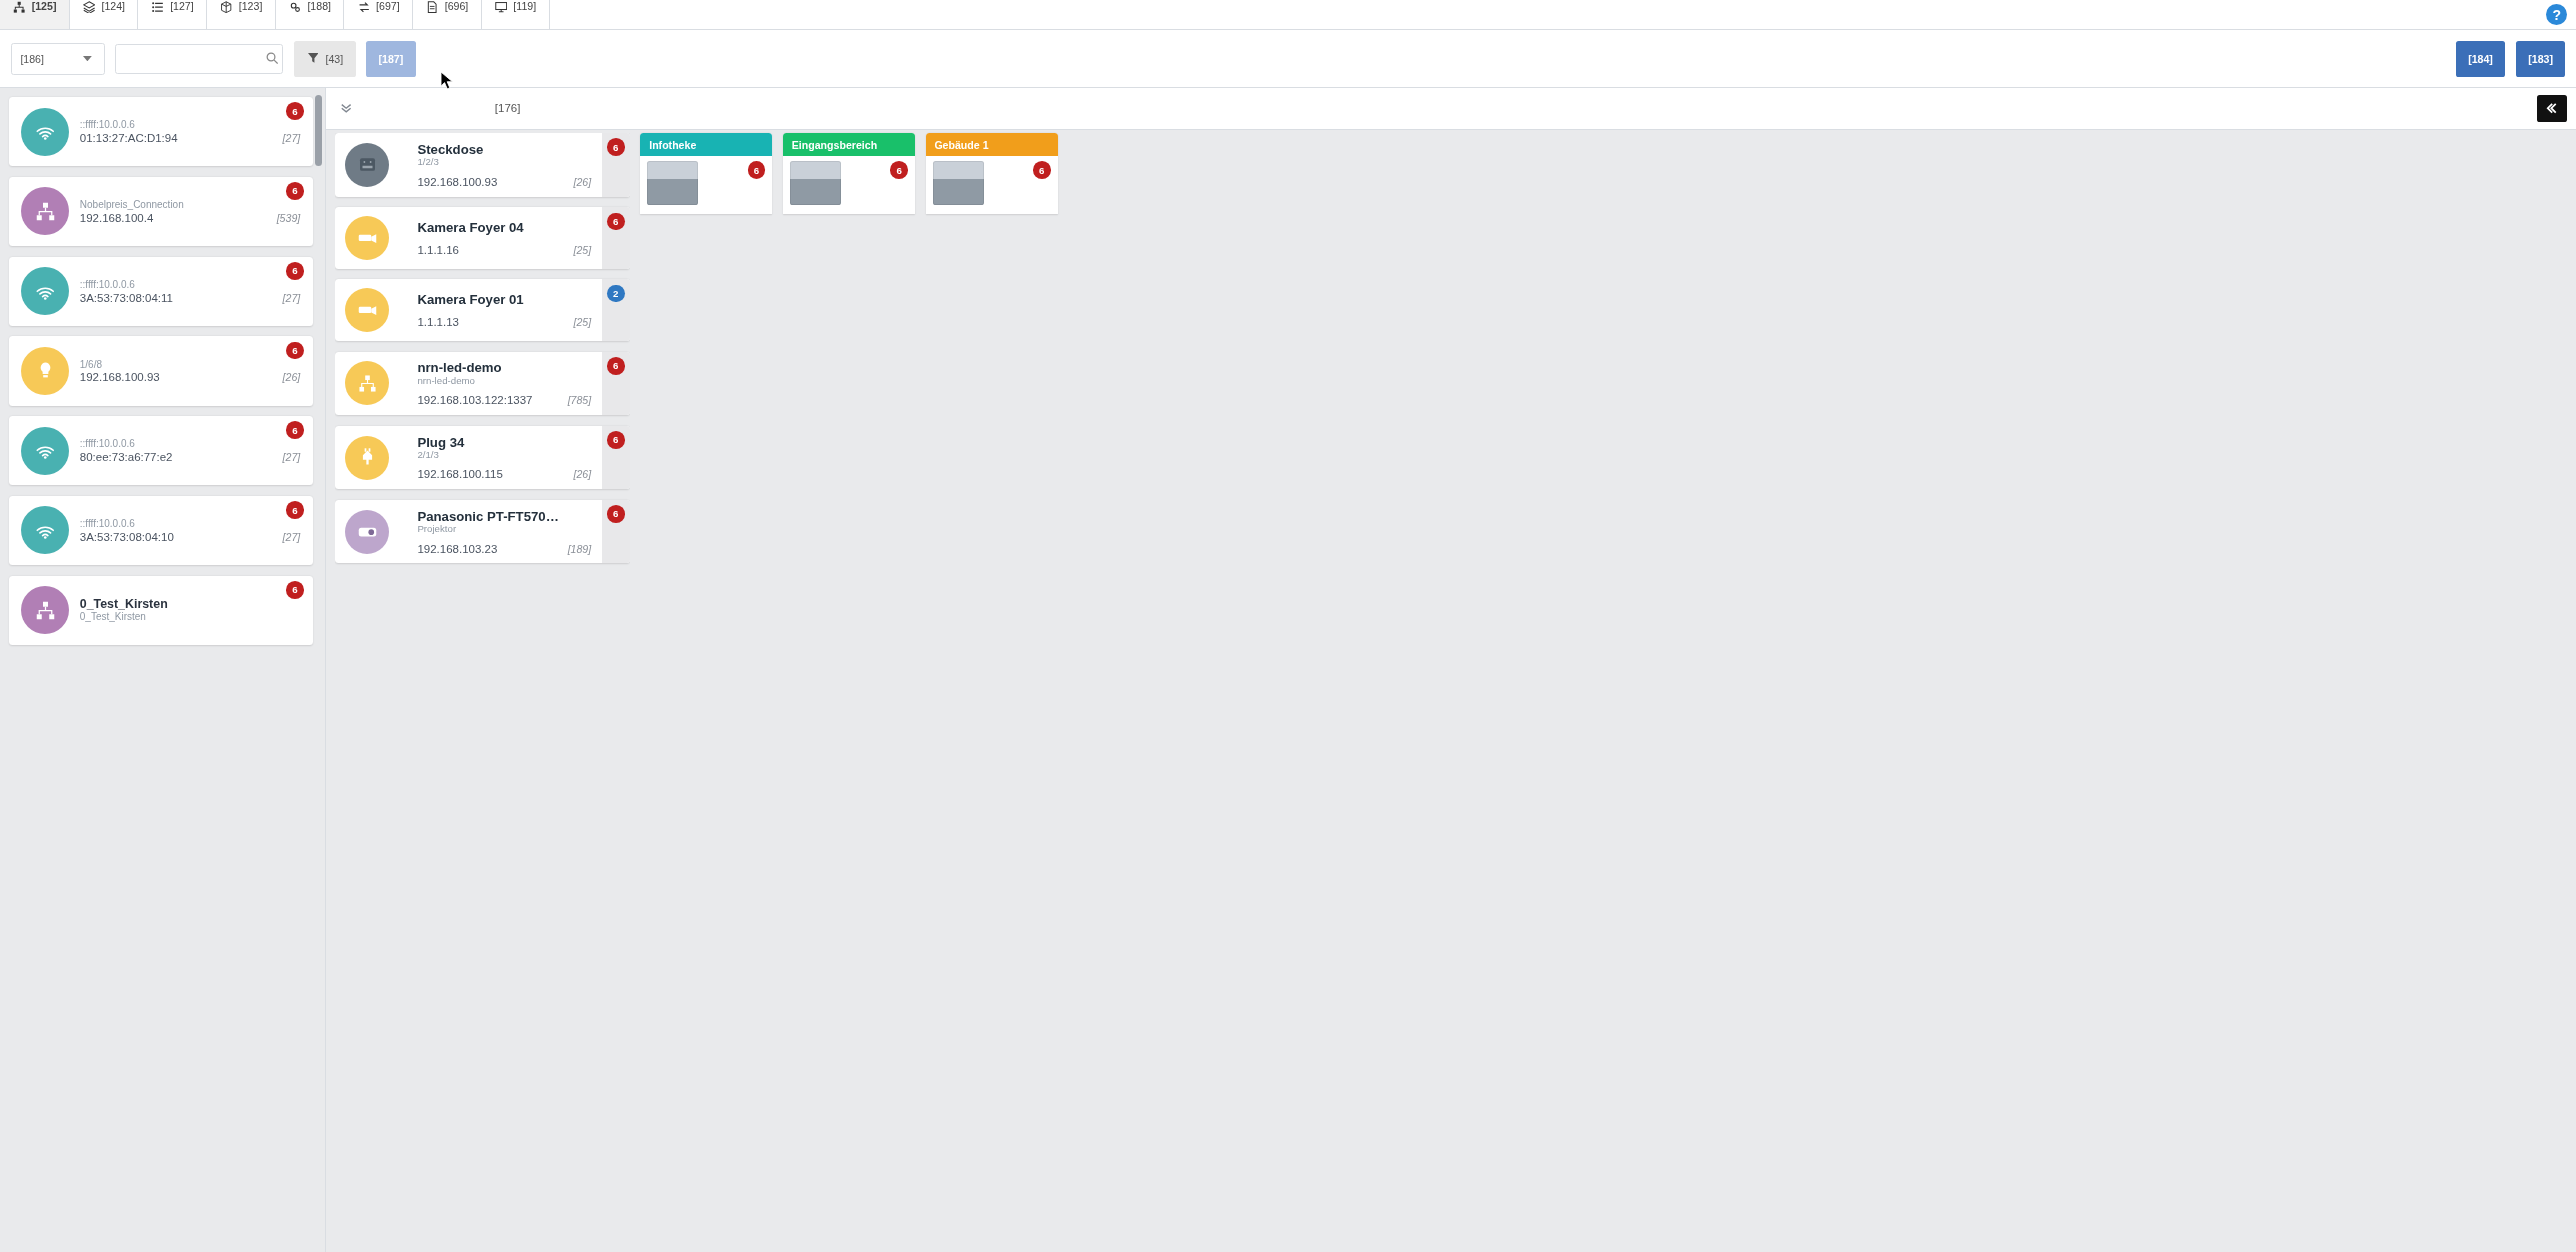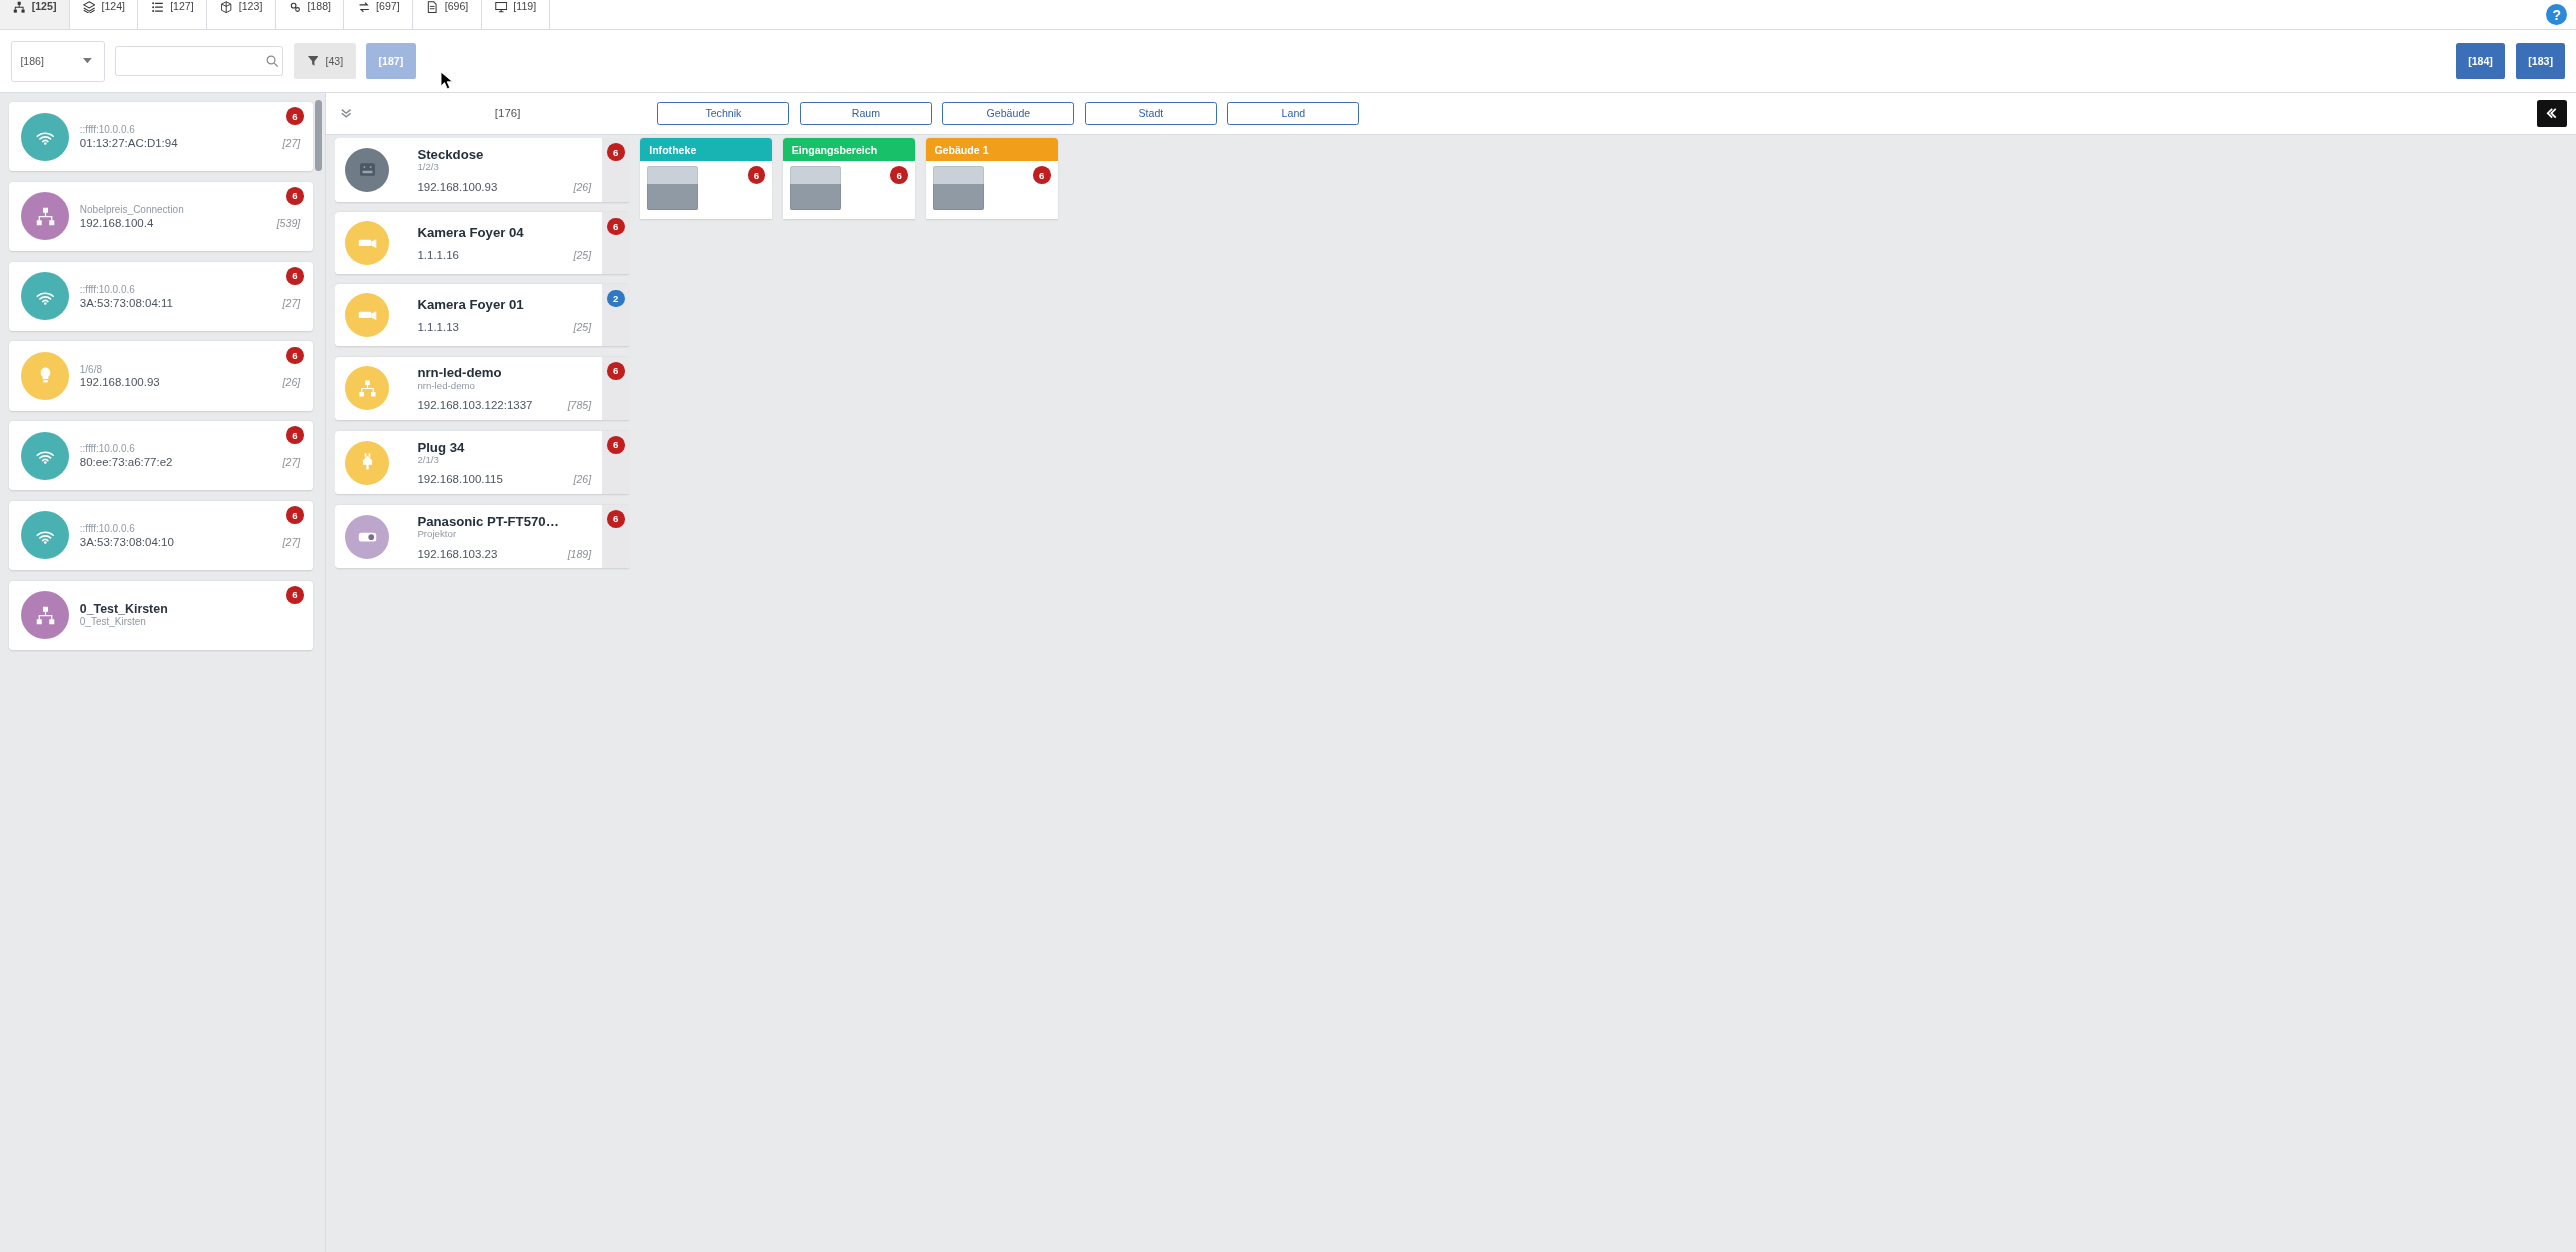--- a/index.html
+++ b/index.html
@@ -23,21 +23,21 @@
   body{margin:0;background:#fff;color:var(--text);font-size:11.5px;overflow:hidden}
   
   .tabs{display:flex;align-items:stretch;height:30px;border-bottom:0.9px solid var(--border)}
   .tab{display:flex;align-items:flex-start;gap:5.3px;padding:0 12.4px;border-right:0.9px solid var(--border);color:#444;cursor:pointer;background:#fff;font-size:10.6px}
   .tab.active{background:#f1f1f1;font-weight:600}
   .tabs .spacer{flex:1}
   .help{width:21px;height:21px;border-radius:50%;background:#2b89d9;color:#fff;display:flex;align-items:center;justify-content:center;font-weight:700;margin:4.4px 8.8px 0 0;cursor:pointer;font-size:14px}
   .i{display:inline-flex;width:14px;height:14px;align-items:center;justify-content:center}
   
   .toolbar{display:flex;align-items:center;gap:10.6px;padding:10.6px 10.6px;border-bottom:0.9px solid var(--border)}
-  .select{display:flex;align-items:center;justify-content:space-between;width:94px;height:41px;border:0.9px solid var(--border);border-radius:2.6px;padding:0 8.8px;cursor:pointer;font-size:10.6px;color:#555}
+  .select{display:flex;align-items:center;justify-content:space-between;width:94px;height:32px;border:0.9px solid var(--border);border-radius:2.6px;padding:0 8.8px;cursor:pointer;font-size:10.6px;color:#555}
   .search{display:flex;align-items:center;width:168px;height:30px;border:0.9px solid var(--border);border-radius:2.6px;padding:0 8.8px}
   .search input{flex:1;border:none;outline:none;font-size:10.6px;background:transparent}
   .btn{display:flex;align-items:center;gap:5.3px;height:36px;border-radius:2.6px;padding:0 12.4px;cursor:pointer;font-size:10.6px}
   .btn-grey{background:#e7e7e7;color:#555}
   .btn-lblue{background:#9fb7df;color:#fff;font-weight:600}
   .btn-blue{background:var(--blue);color:#fff;font-weight:600}
   .toolbar .grow{flex:1}
   
   .main{display:flex;height:calc(100% - 30px - 51px);}
   .left{width:325px;background:var(--panel);position:relative;padding:8.8px 12.4px 0 8.8px;overflow:hidden}
@@ -347,27 +347,20 @@
   </div>
 
   <div class="right">
     <div class="rhead">
       <div class="expand">
         <svg viewBox="0 0 14 14" width="12.4" height="12.4">
             <path d="M2 3l5 4 5-4M2 7l5 4 5-4" fill="none" stroke="#808790" stroke-width="1.6"></path>
           </svg>
       </div>
       <div class="title-slot">[176]</div>
-      <div id="pills" style="display:flex;gap:7px">
-          <div class="pill">Technik</div>
-          <div class="pill">Raum</div>
-          <div class="pill">Gebäude</div>
-          <div class="pill">Stadt</div>
-          <div class="pill">Land</div>
-        </div>
       <div class="grow"></div>
       <div class="collapse">
         <svg viewBox="0 0 14 14" width="12.4" height="12.4">
             <path d="M11 2L6 7l5 5M7 2L2 7l5 5" fill="none" stroke="#fff" stroke-width="2"></path>
           </svg>
       </div>
     </div>
 
     <div class="columns">
       <div class="col devices">

